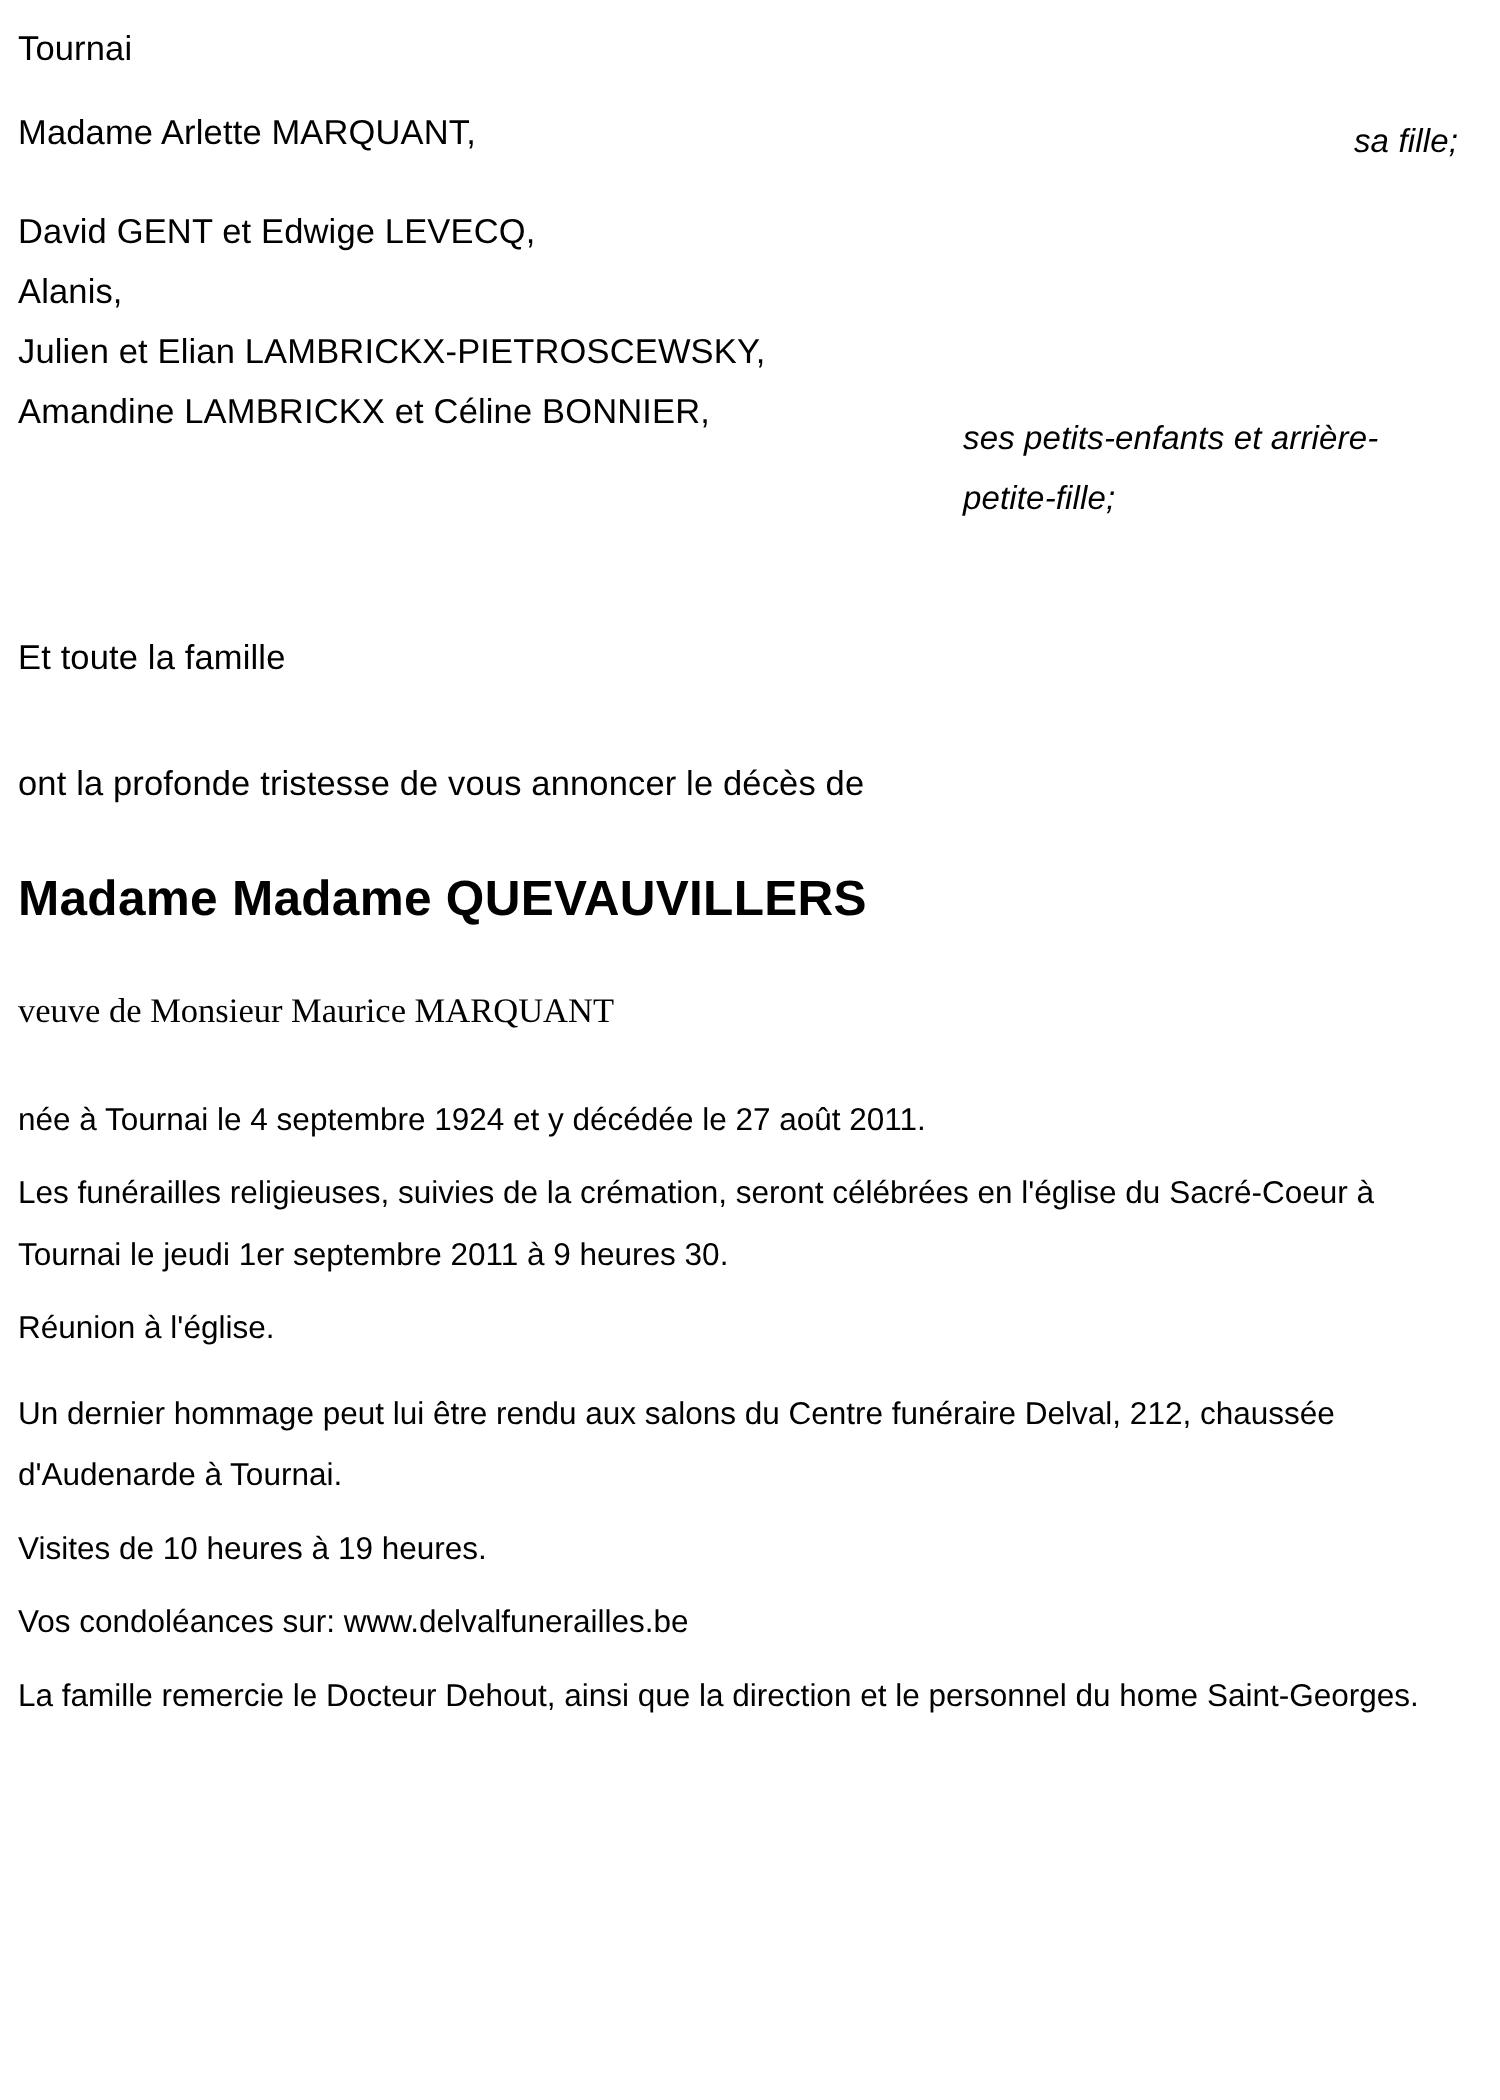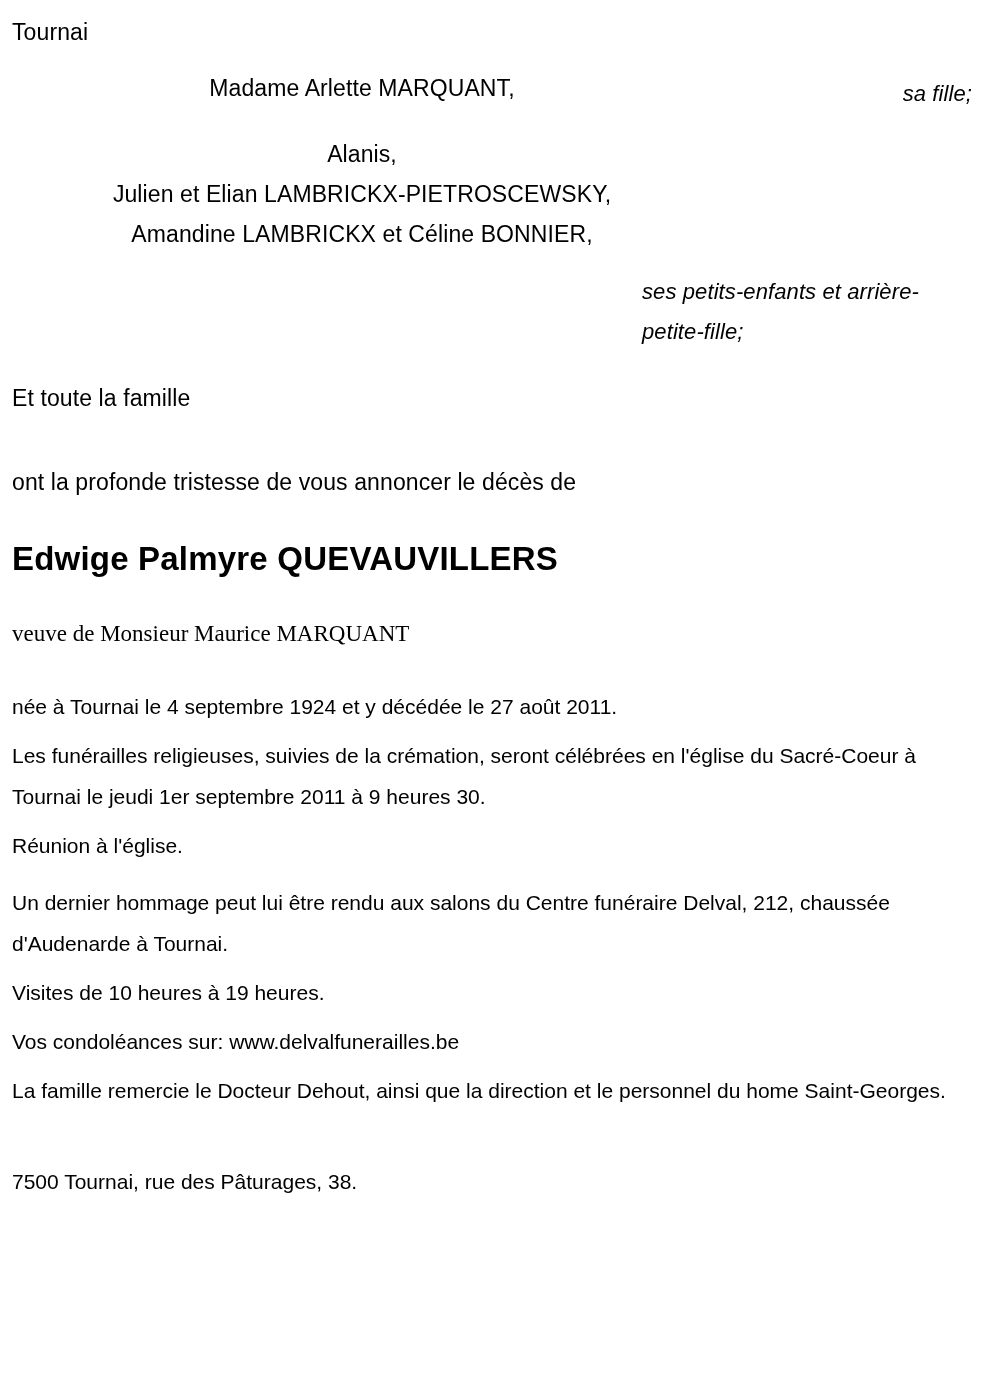--- a/index.html
+++ b/index.html
@@ -47,21 +47,20 @@
     letter-spacing: 0.1px;
   }
   .rel-fille { top: 74px; }
   .rel-petits {
     top: 272px;
     width: 330px;
   }
 
   .names-col {
     width: 700px;
-    text-align: center;
   }
 
   
   .deceased-name {
     font-size: 33px;
     font-weight: bold;
     line-height: 46px;
     letter-spacing: 0.2px;
     margin: 0;
   }
@@ -90,37 +89,38 @@
 
   <div class="gap-sm"></div>
 
   <div class="names-col">
     <div class="line">Madame Arlette MARQUANT,</div>
   </div>
 
   <div class="gap-md"></div>
 
   <div class="names-col">
+    <div class="line">David GENT et Edwige LEVECQ,</div>
     <div class="line">Alanis,</div>
     <div class="line">Julien et Elian LAMBRICKX-PIETROSCEWSKY,</div>
     <div class="line">Amandine LAMBRICKX et Céline BONNIER,</div>
   </div>
 
   <div class="gap-lg"></div>
   <div style="height:80px"></div>
 
   <div class="line">Et toute la famille</div>
 
   <div class="gap-lg"></div>
 
   <div class="line">ont la profonde tristesse de vous annoncer le décès de</div>
 
   <div style="height:34px"></div>
 
-  <h1 class="deceased-name">Edwige Palmyre QUEVAUVILLERS</h1>
+  <h1 class="deceased-name">Madame Madame QUEVAUVILLERS</h1>
 
   <div style="height:32px"></div>
 
   <p class="widow-line">veuve de Monsieur Maurice MARQUANT</p>
 
   <div style="height:32px"></div>
 
   <p class="body-para">née à Tournai le 4 septembre 1924 et y décédée le 27 août 2011.</p>
   <div style="height:8px"></div>
 
@@ -140,19 +140,18 @@
 
   <p class="body-para">Vos condoléances sur: www.delvalfunerailles.be</p>
   <div style="height:8px"></div>
 
   <p class="body-para">La famille remercie le Docteur Dehout, ainsi que la direction et le personnel du home Saint-Georges.</p>
   <div style="height:8px"></div>
 
 
   <div style="height:42px"></div>
 
-  <p class="body-para">7500 Tournai, rue des Pâturages, 38.</p>
 
   <div class="rel-block rel-fille">sa fille;</div>
 
   <div class="rel-block rel-petits">ses petits-enfants et arrière-petite-fille;</div>
 
 </div>
 
 </body></html>

